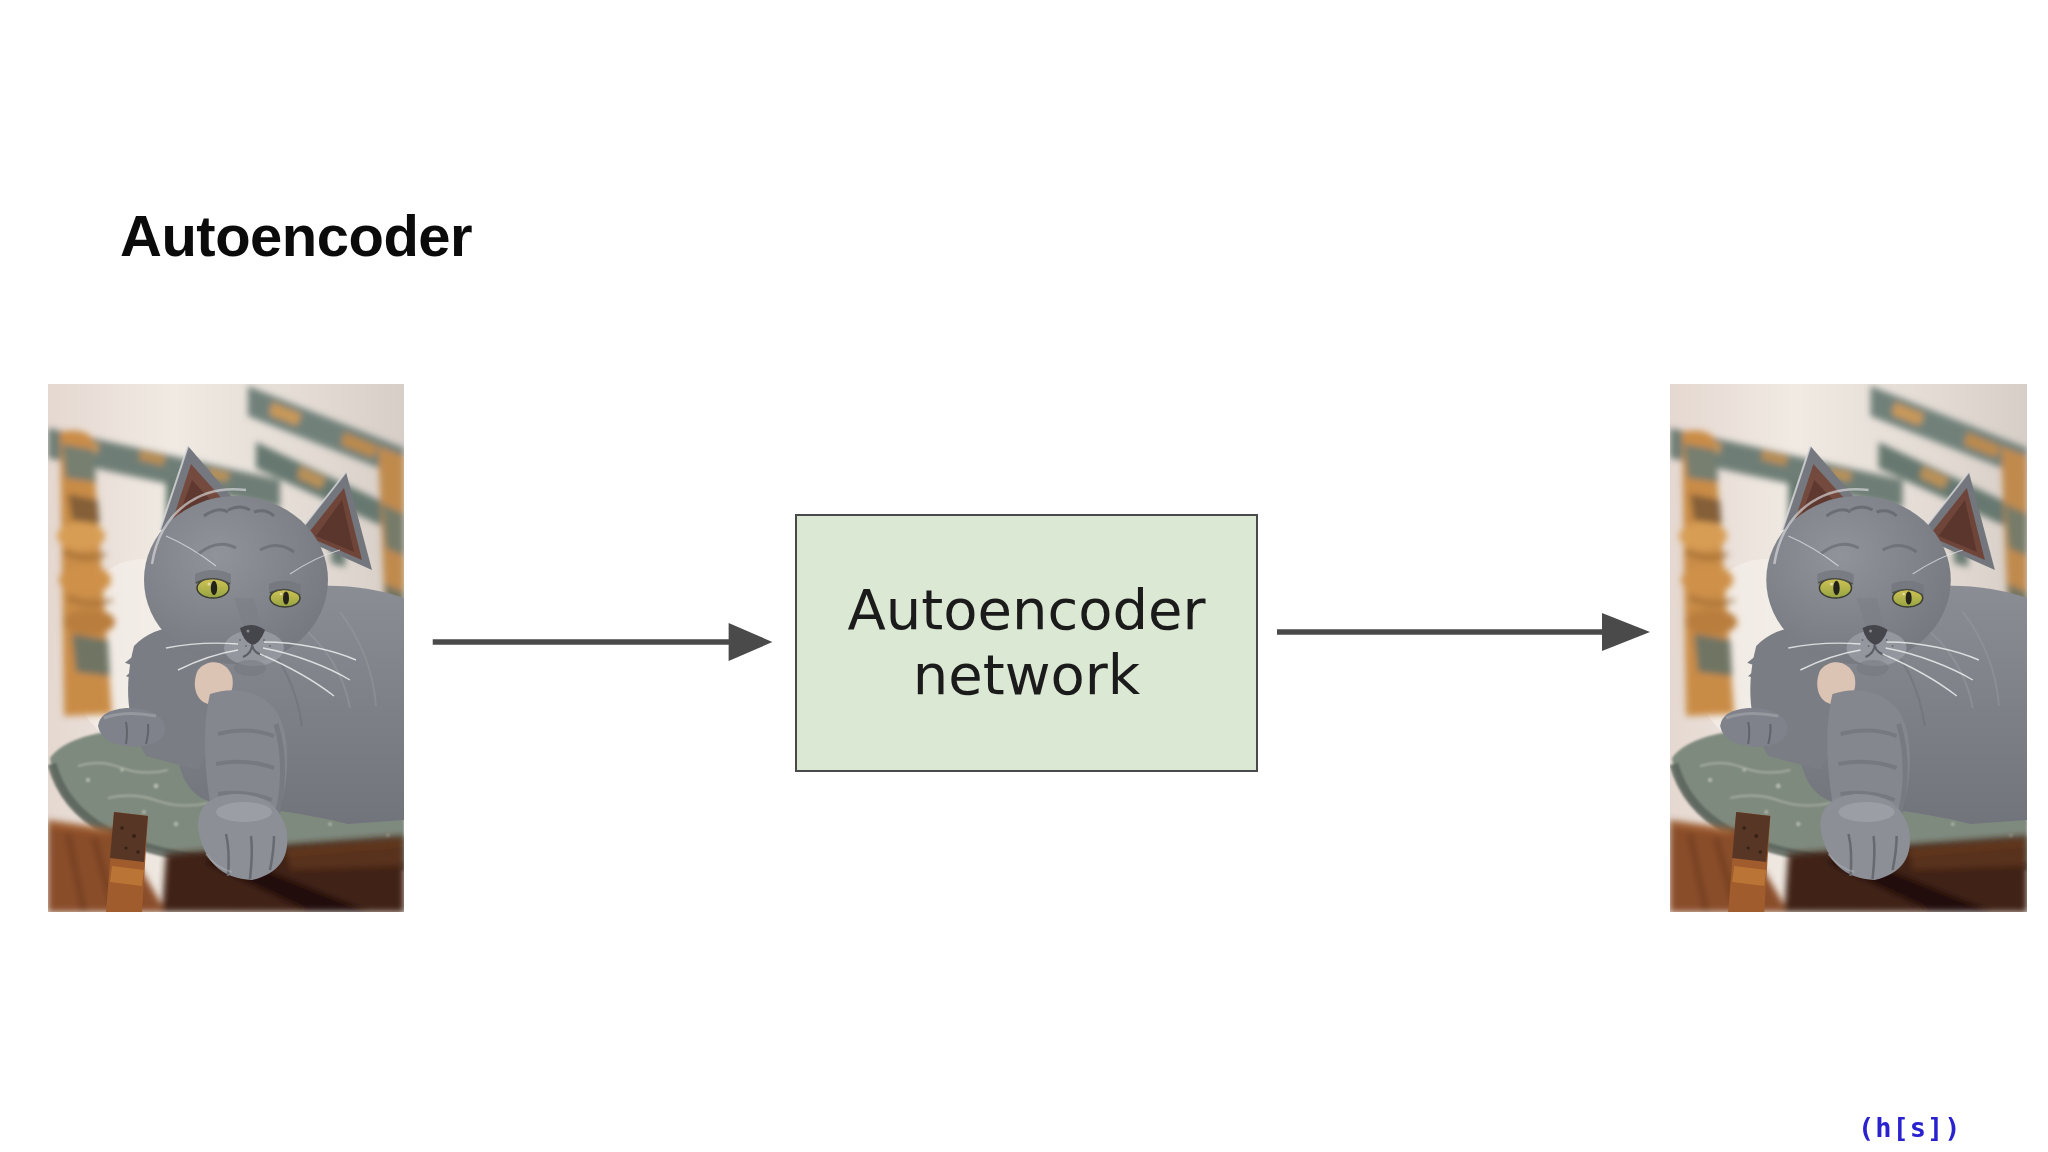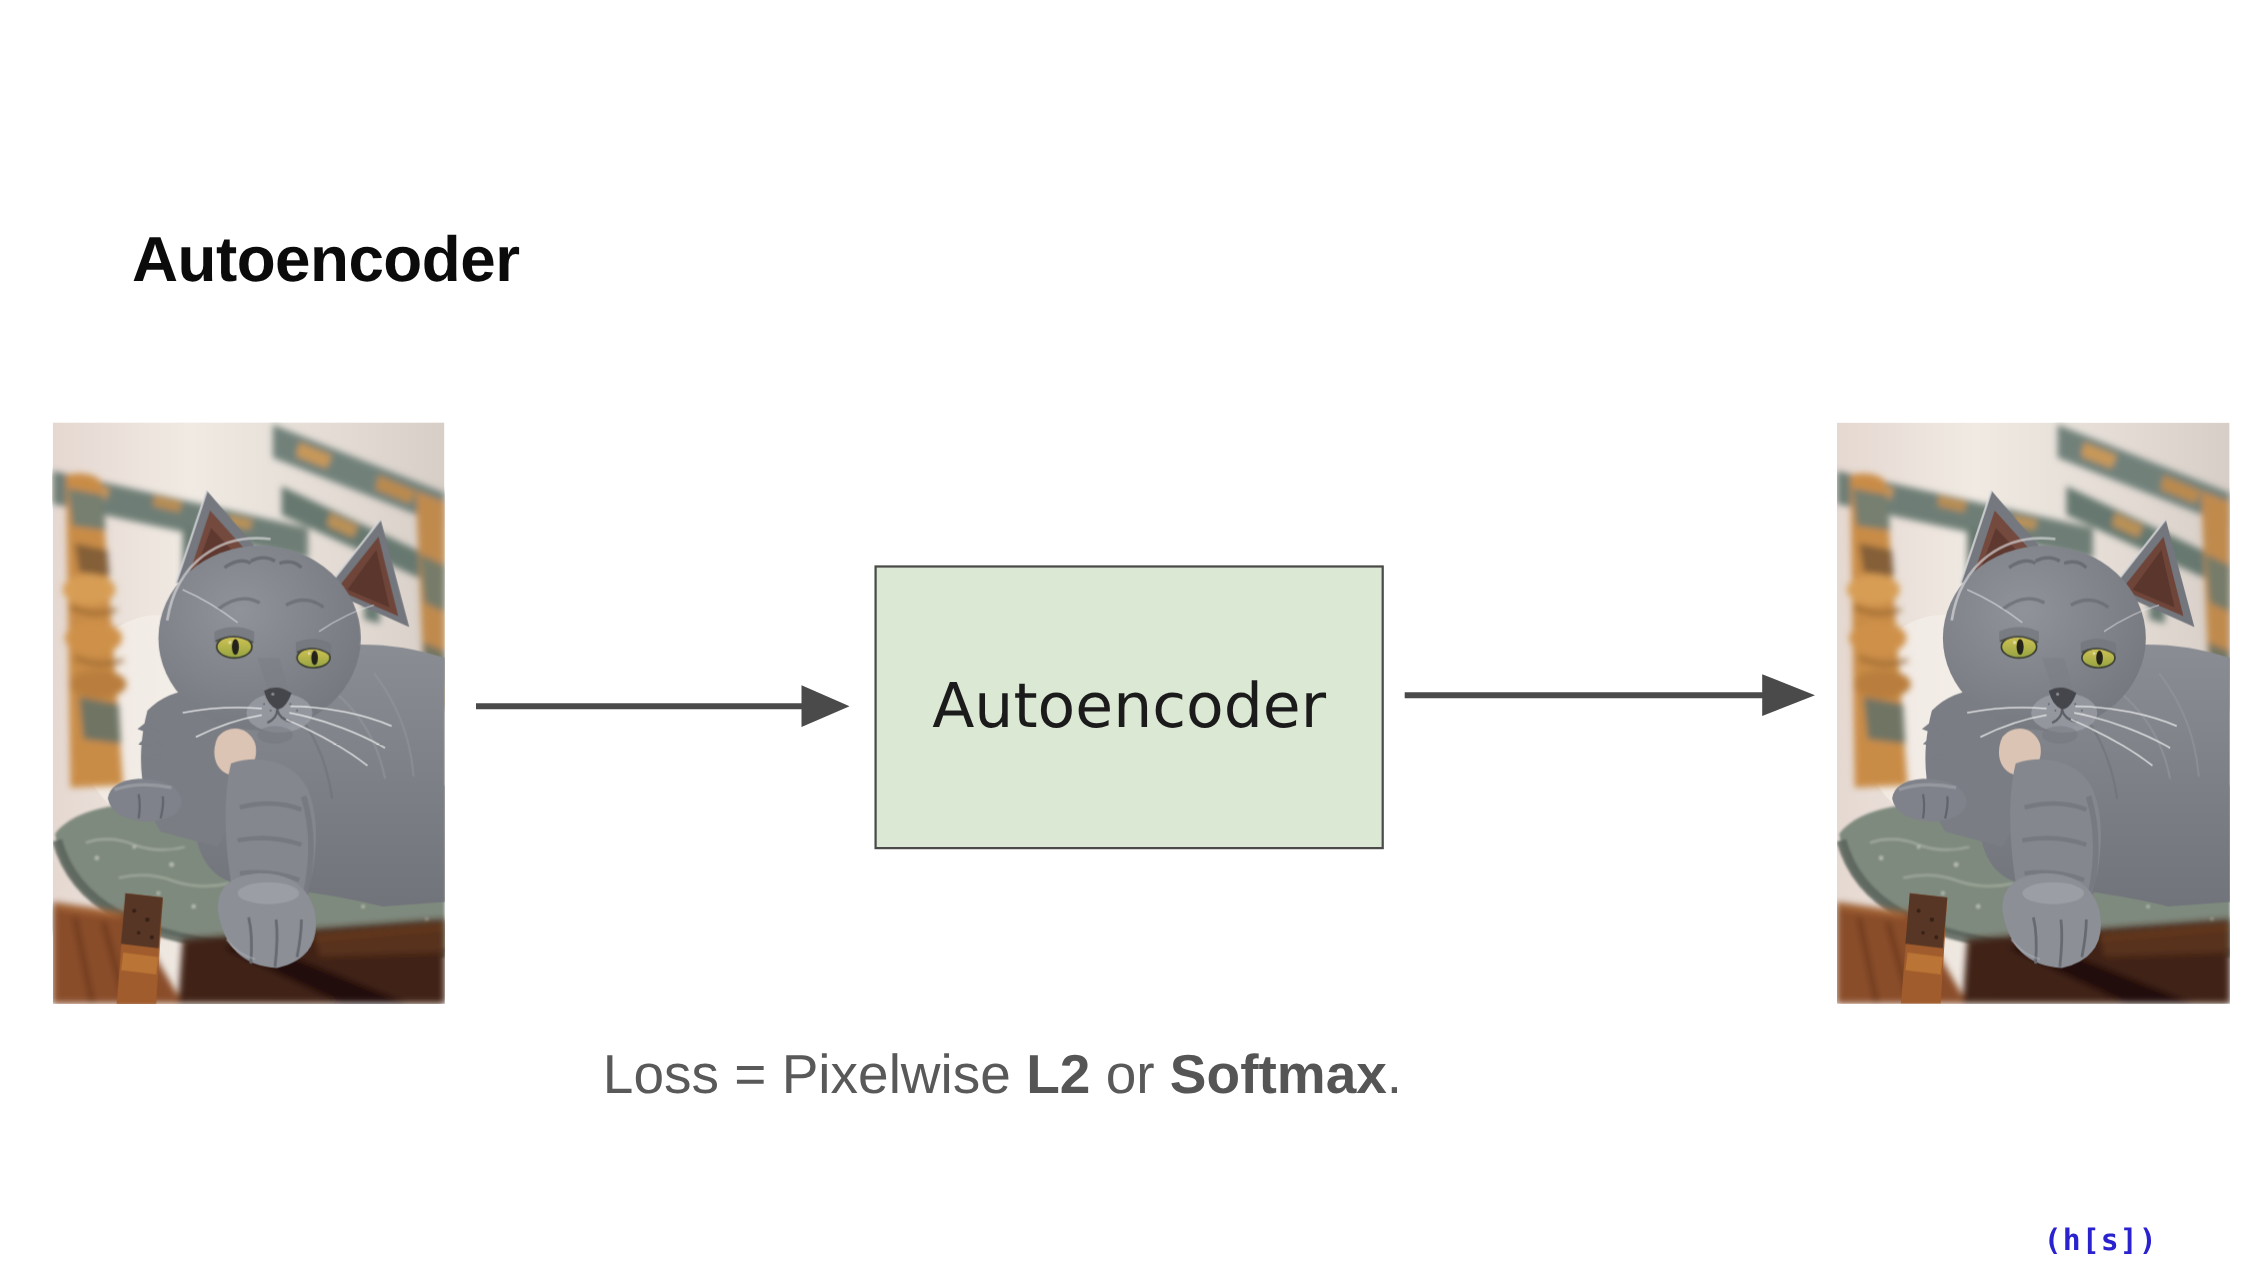--- a/index.html
+++ b/index.html
@@ -232,32 +232,30 @@
       </svg>
   </div>
 
   <svg class="arrow a-left" viewBox="0 0 380 56" preserveAspectRatio="none">
       <use href="#arrowSym"></use>
     </svg>
 
   <div class="net-box">
     <div>
       <div>Autoencoder</div>
+      <div>network</div>
     </div>
   </div>
 
   <svg class="arrow a-right" viewBox="0 0 380 56" preserveAspectRatio="none">
       <use href="#arrowSym"></use>
     </svg>
 
   <div class="photo right">
     <svg role="img">
         <use href="#catScene"></use>
       </svg>
   </div>
 
-  <div class="caption">
-    <span>Loss = Pixelwise </span><b>L2</b><span> or </span><b>Softmax</b><span>.</span>
-  </div>
 
   <div class="footer-logo">(h[s])</div>
 
 </div>
 
 </body></html>

